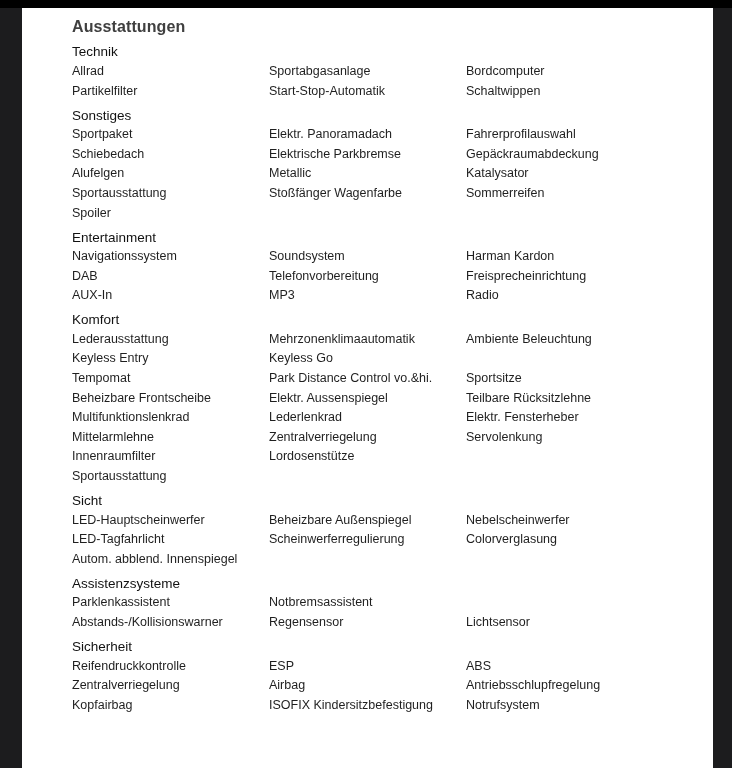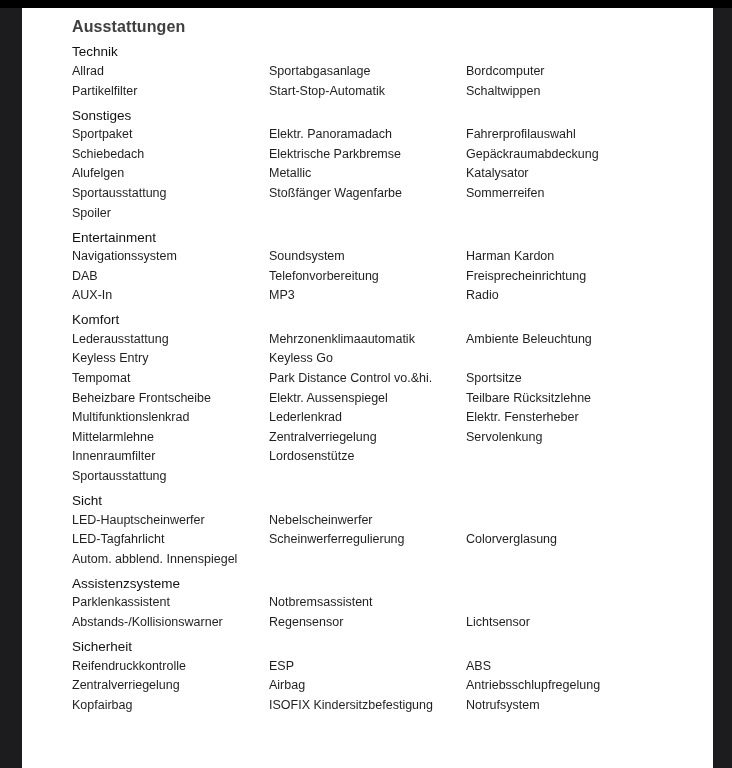--- a/index.html
+++ b/index.html
@@ -160,20 +160,21 @@
           <span class="feature-item">Lordosenstütze</span>
         </div>
         <div class="feature-row">
           <span class="feature-item">Sportausstattung</span>
         </div>
       </section>
       <section class="section">
         <h2 class="section-heading">Sicht</h2>
         <div class="feature-row">
           <span class="feature-item">LED-Hauptscheinwerfer</span>
+          <span class="feature-item">Beheizbare Außenspiegel</span>
           <span class="feature-item">Nebelscheinwerfer</span>
         </div>
         <div class="feature-row">
           <span class="feature-item">LED-Tagfahrlicht</span>
           <span class="feature-item">Scheinwerferregulierung</span>
           <span class="feature-item">Colorverglasung</span>
         </div>
         <div class="feature-row">
           <span class="feature-item">Autom. abblend. Innenspiegel</span>
         </div>

